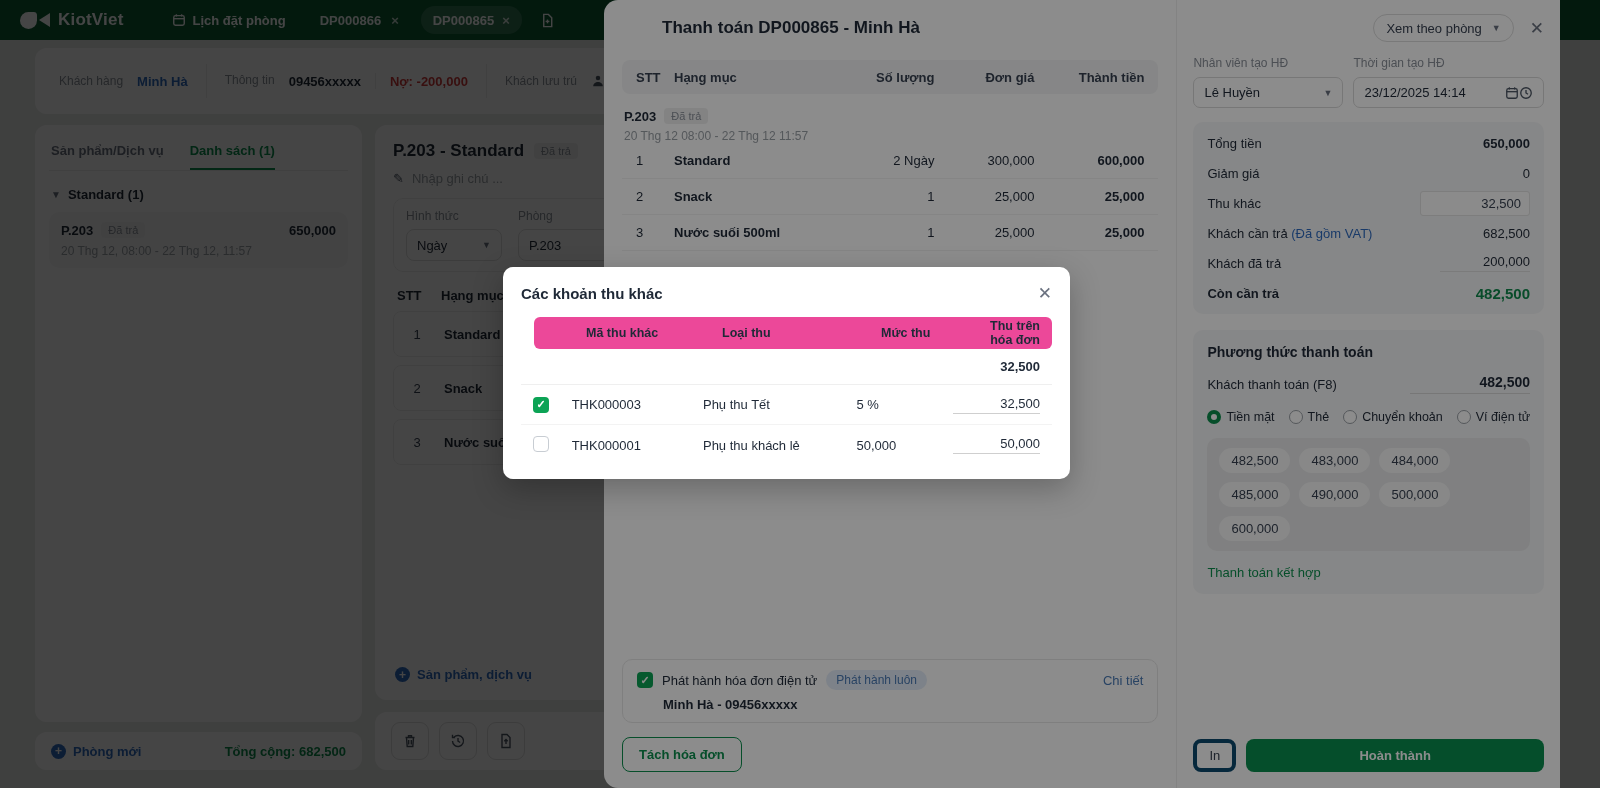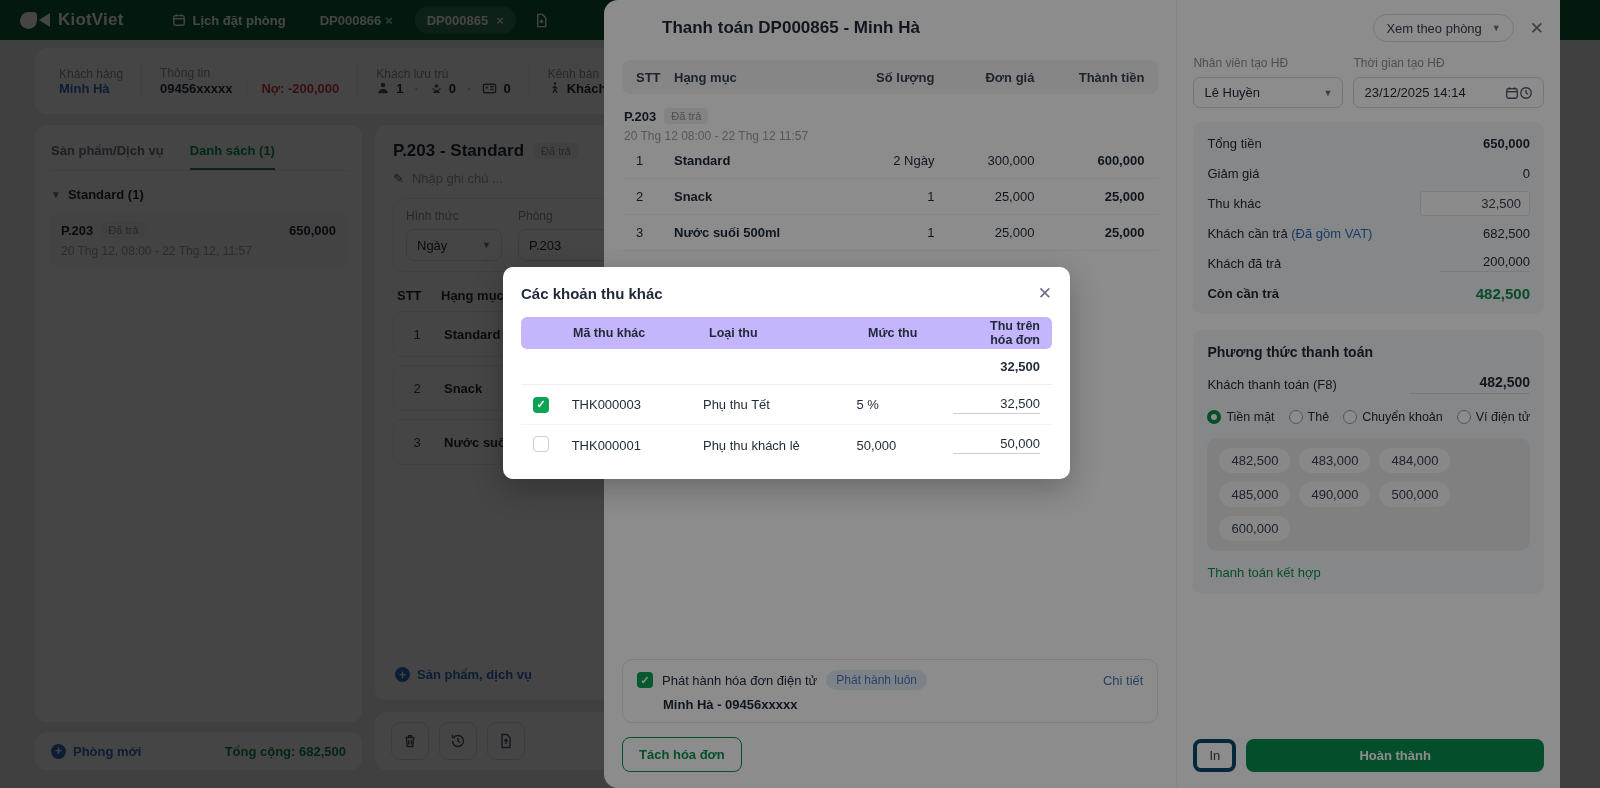--- a/index.html
+++ b/index.html
@@ -9,29 +9,29 @@
 
   
   .topbar { position:absolute; top:0; left:0; width:1600px; height:40px; background:#0d5c33;
             display:flex; align-items:center; z-index:1; color:#fff; }
   .logo { display:flex; align-items:center; gap:8px; margin-left:20px; }
   .logo-mark { display:flex; align-items:center; gap:2px; }
   .logo-c { width:17px; height:17px; background:#fff; border-radius:50% 20% 50% 50%; }
   .logo-t { width:0; height:0; border-top:7px solid transparent; border-bottom:7px solid transparent; border-right:11px solid #fff; }
   .logo-text { font-size:17px; font-weight:bold; letter-spacing:.2px; }
   .nav-booking { display:flex; align-items:center; gap:7px; margin-left:48px; font-size:13px; font-weight:bold; }
-  .tb-tab { margin-left:34px; font-size:13px; font-weight:bold; display:flex; align-items:center; gap:4px; opacity:.95; }
+  .tb-tab { margin-left:34px; font-size:13px; font-weight:bold; display:flex; align-items:center; gap:10px; opacity:.95; }
   .tb-x { font-size:13px; opacity:.8; }
   .tb-pill { margin-left:22px; background:rgba(255,255,255,.16); border-radius:15px; height:28px;
              display:flex; align-items:center; padding:0 12px; gap:8px; font-size:13px; font-weight:bold; }
   .tb-new { margin-left:18px; display:flex; align-items:center; }
 
   .infobar { position:absolute; top:48px; left:35px; width:1150px; height:66px; background:#fff;
              border-radius:12px; z-index:1; display:flex; align-items:center; padding:0 24px; }
-  .ib-col { display:flex; flex-direction:column; gap:0; }
+  .ib-col { display:flex; flex-direction:row; gap:14px; }
   .ib-label { font-size:12px; color:#8a9099; }
   .ib-val { font-size:13px; font-weight:bold; color:#1f2937; display:flex; align-items:center; gap:6px; }
   .ib-div { width:1px; height:34px; background:#ececec; margin:0 18px; }
   .blue { color:#2f6bbf; }
   .red { color:#cf3b3b; }
   .dot { color:#b7bcc2; font-weight:bold; padding:0 5px; }
   .ic { display:inline-flex; align-items:center; color:#4b5563; }
 
   .panel { position:absolute; background:#fff; border-radius:12px; z-index:1; }
   .left-body { top:125px; left:35px; width:327px; height:597px; padding:14px 14px 0; }
@@ -147,22 +147,22 @@
                height:33px; padding:0 12px; }
   .complete-btn { flex:1; background:#0a8f4f; color:#fff; border:none; border-radius:8px; font-size:13px;
                   font-weight:bold; height:33px; }
 
   
   .modal { position:absolute; top:267px; left:503px; width:567px; height:212px; background:#fff;
            border-radius:10px; z-index:40; box-shadow:0 10px 30px rgba(0,0,0,.25); padding:16px 18px 0; }
   .m-head { display:flex; align-items:center; justify-content:space-between; }
   .m-title { font-size:15px; font-weight:bold; }
   .m-close { font-size:17px; color:#6b7280; }
-  .m-thead { margin-top:13px; background:#c4b5fd; border-radius:6px; height:32px; display:flex; align-items:center;
-             padding:0 12px; font-size:12.5px; font-weight:bold; color:#1f2937; }
+  .m-thead { margin-top:13px; background:#ec4899; border-radius:6px; height:32px; display:flex; align-items:center;
+             padding:0 12px; font-size:12.5px; font-weight:bold; color:#1f2937;margin-left:13px; }
   .mc0 { width:40px; } .mc1 { width:136px; } .mc2 { width:159px; } .mc3 { width:100px; } .mc4 { flex:1; text-align:right; }
   .m-total { display:flex; align-items:center; height:36px; padding:0 12px; border-bottom:1px solid #efefef; }
   .m-total .mc4 { font-weight:bold; font-size:13px; }
   .m-row { display:flex; align-items:center; height:40px; padding:0 12px; font-size:13px; border-bottom:1px solid #f3f3f3; }
   .m-row:last-child { border-bottom:none; }
   .m-val { margin-left:auto; width:90px; text-align:right; border-bottom:1px solid #cfcfcf; padding-bottom:2px; }
 
   svg { display:block; }
 </style>
 </head>

